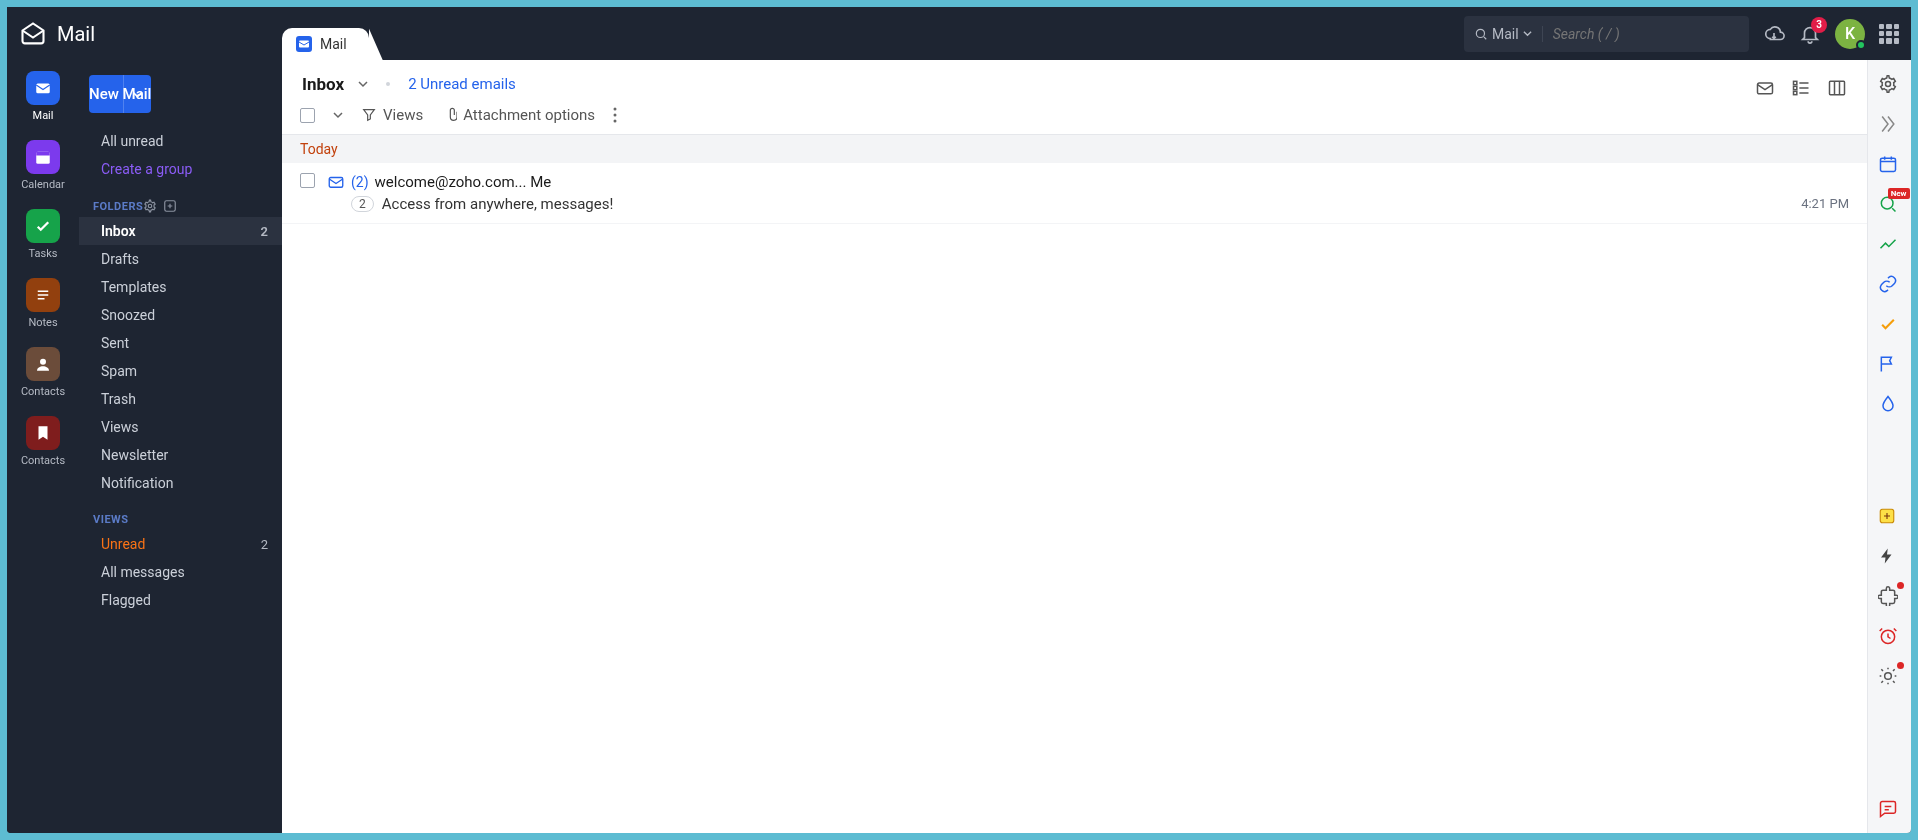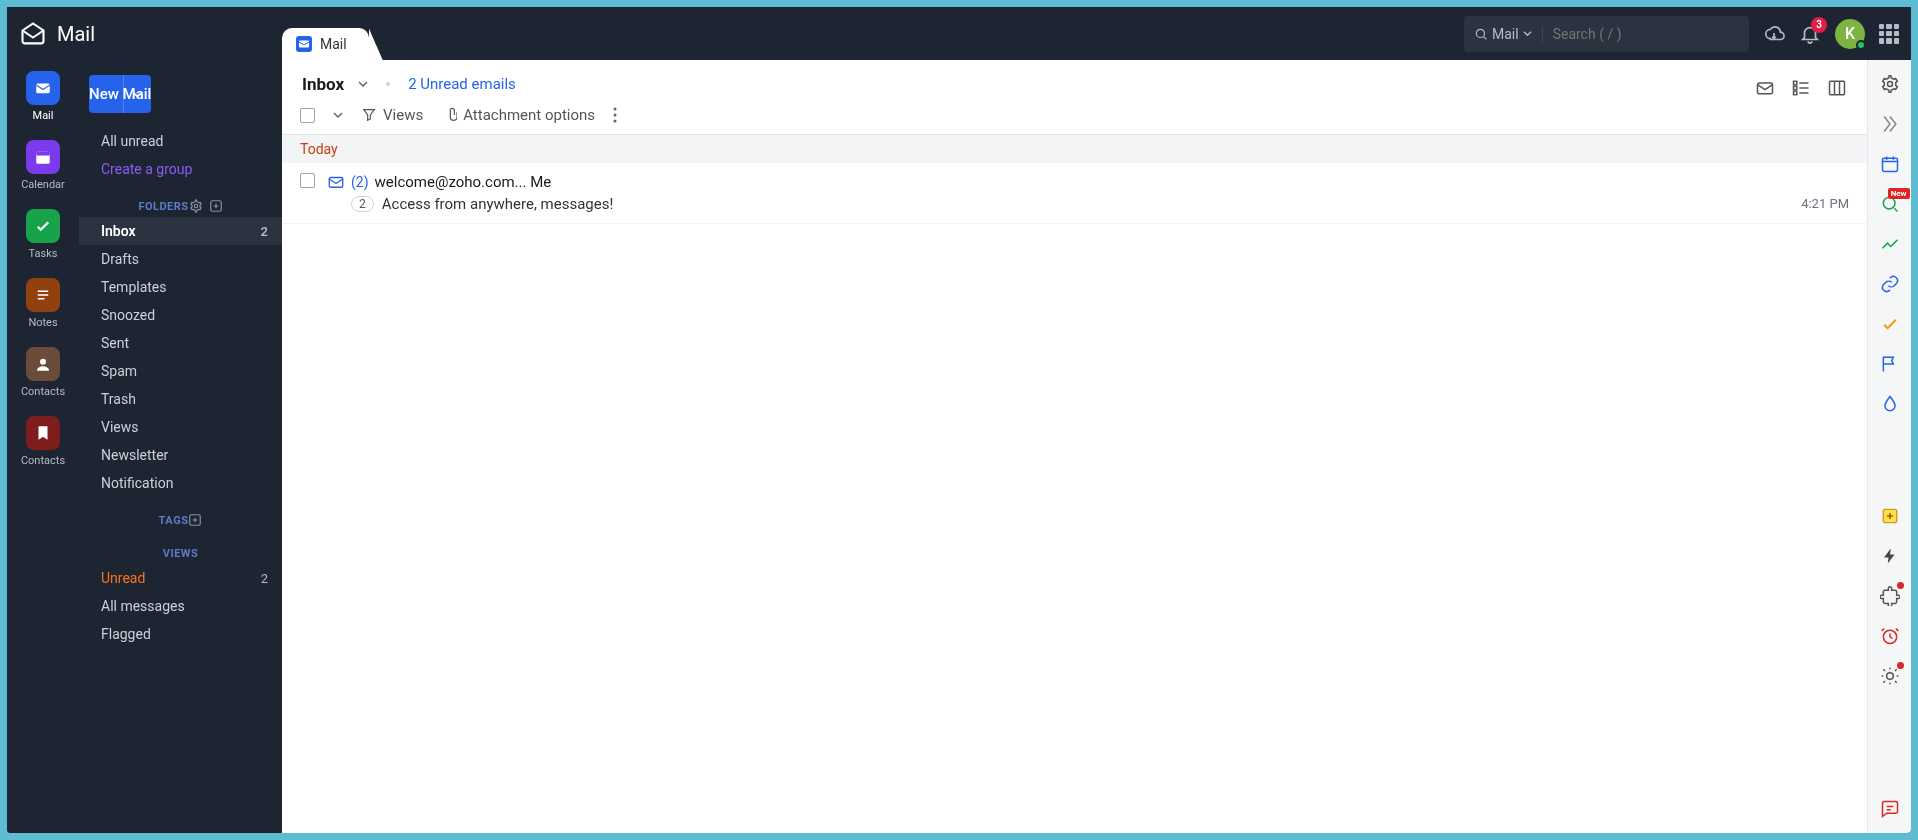--- a/index.html
+++ b/index.html
@@ -10,41 +10,41 @@
 .header { position: absolute; top: 7px; left: 7px; right: 7px; height: 53px; background: #1E2532; display: flex; align-items: center; padding: 0 12px; z-index: 10; }
 .header-left { display: flex; align-items: center; gap: 10px; }
 .mail-logo { display: flex; align-items: center; gap: 10px; color: #fff; font-size: 20px; font-weight: 400; }
 .tab-strip { position: absolute; left: 275px; bottom: 0; display: flex; }
 .app-tab { background: #fff; border-radius: 10px 10px 0 0; padding: 8px 22px 8px 14px; display: flex; align-items: center; gap: 8px; font-size: 14px; color: #333; position: relative; }
 .app-tab::after { content: ''; position: absolute; right: -14px; bottom: 0; width: 14px; height: 100%; background: #fff; clip-path: polygon(0 0, 100% 100%, 0 100%); }
 .tab-icon { width: 16px; height: 16px; background: #2563EB; border-radius: 3px; display: flex; align-items: center; justify-content: center; }
 .header-right { margin-left: auto; display: flex; align-items: center; gap: 14px; }
 .search-bar { display: flex; align-items: center; background: #2B3240; border-radius: 4px; height: 36px; width: 285px; padding: 0 10px; color: #B5BAC4; font-size: 14px; }
 .search-scope { display: flex; align-items: center; gap: 4px; padding-right: 10px; border-right: 1px solid #3E4553; margin-right: 10px; }
-.search-input { background: transparent; border: none; outline: none; color: #B5BAC4; font-size: 14px; flex: 1; }
+.search-input { background: transparent; border: none; outline: none; color: #B5BAC4; font-size: 14px; flex: 1; font-style: italic; }
 .header-icon { color: #B5BAC4; cursor: pointer; position: relative; }
 .notif-badge { position: absolute; top: -6px; right: -6px; background: #E11D48; color: #fff; font-size: 10px; width: 16px; height: 16px; border-radius: 50%; display: flex; align-items: center; justify-content: center; font-weight: 600; }
 .avatar { width: 30px; height: 30px; border-radius: 50%; background: #7CB342; color: #fff; display: flex; align-items: center; justify-content: center; font-weight: 500; position: relative; }
 .avatar-status { position: absolute; bottom: -1px; right: -1px; width: 10px; height: 10px; background: #22C55E; border: 2px solid #1E2532; border-radius: 50%; }
 .apps-grid { width: 20px; height: 20px; display: grid; grid-template-columns: repeat(3,1fr); grid-template-rows: repeat(3,1fr); gap: 2px; }
 .apps-grid span { background: #B5BAC4; border-radius: 1px; }
 
 
 .nav-rail { width: 72px; background: #1E2532; padding-top: 60px; display: flex; flex-direction: column; align-items: center; gap: 10px; }
 .nav-item { display: flex; flex-direction: column; align-items: center; gap: 4px; cursor: pointer; padding: 4px 0; }
 .nav-icon { width: 34px; height: 34px; border-radius: 8px; display: flex; align-items: center; justify-content: center; }
 .nav-label { font-size: 11px; color: #B5BAC4; }
 
 
 .sidebar { width: 203px; background: #1E2532; padding-top: 60px; padding-bottom: 8px; overflow-y: auto; color: #CBD0D9; font-size: 14px; }
 .new-mail-btn { margin: 8px 14px 14px 10px; background: #2563EB; color: #fff; border: none; border-radius: 4px; height: 38px; display: flex; align-items: center; justify-content: center; font-size: 15px; font-weight: 500; cursor: pointer; position: relative; }
 .new-mail-btn .chev { position: absolute; right: 0; top: 0; height: 100%; width: 28px; display: flex; align-items: center; justify-content: center; border-left: 1px solid rgba(255,255,255,0.2); }
 .sb-link { padding: 6px 14px 6px 22px; cursor: pointer; color: #CBD0D9; }
 .sb-link.accent { color: #8b5cf6; }
-.sb-section { padding: 16px 14px 4px 14px; display: flex; align-items: center; justify-content: center; }
+.sb-section { padding: 16px 14px 4px 14px; display: flex; align-items: center; justify-content: flex-start; }
 .sb-section-title { color: #5B7BC7; font-size: 11px; font-weight: 700; letter-spacing: 0.5px; }
 .sb-section-actions { display: flex; gap: 6px; color: #8B92A0; }
 .sb-folder { padding: 6px 14px 6px 22px; cursor: pointer; display: flex; justify-content: space-between; align-items: center; color: #CBD0D9; border-radius: 0; }
 .sb-folder.active { background: #2B3240; color: #fff; font-weight: 600; }
 .sb-count { font-size: 13px; color: #B5BAC4; }
 
 
 .main { flex: 1; background: #fff; margin-top: 53px; display: flex; flex-direction: column; position: relative; }
 .content-header { padding: 14px 20px 6px 20px; display: flex; align-items: center; gap: 14px; }
 .folder-title { font-size: 17px; font-weight: 700; color: #1a1a1a; }
@@ -60,21 +60,21 @@
 .mail-row { padding: 10px 18px; display: flex; align-items: flex-start; gap: 12px; cursor: pointer; border-bottom: 1px solid #f3f4f6; }
 .mail-sender-line { display: flex; align-items: center; gap: 6px; font-size: 15px; }
 .thread-count { color: #2563EB; font-size: 14px; }
 .mail-sender { font-weight: 400; color: #1a1a1a; }
 .mail-subject-line { display: flex; align-items: center; gap: 8px; margin-top: 4px; font-size: 15px; color: #333; margin-left: 24px; }
 .count-badge { border: 1px solid #d1d5db; border-radius: 10px; padding: 0 7px; font-size: 12px; color: #555; }
 .mail-time { margin-left: auto; font-size: 13px; color: #6b7280; align-self: center; margin-top: 20px; }
 
 
 .right-rail { width: 44px; background: #F5F6F8; border-left: 1px solid #e5e7eb; margin-top: 53px; display: flex; flex-direction: column; align-items: center; padding-top: 12px; gap: 16px; position: relative; }
-.rr-icon { width: 24px; height: 24px; display: flex; align-items: center; justify-content: center; color: #6b7280; cursor: pointer; position: relative; }
+.rr-icon { width: 24px; height: 24px; display: flex; align-items: center; justify-content: flex-start; color: #6b7280; cursor: pointer; position: relative; }
 .rr-new { position: absolute; top: -4px; right: -8px; background: #DC2626; color: #fff; font-size: 8px; font-weight: 700; padding: 1px 3px; border-radius: 2px; }
 .rr-dot { position: absolute; top: -2px; right: -2px; width: 7px; height: 7px; background: #DC2626; border-radius: 50%; }
 .rr-spacer { flex: 0 0 56px; }
 
 svg { display: block; }
 </style>
 </head>
 <body>
 
 <div class="header">
@@ -250,29 +250,20 @@
           <span>Views</span>
         </div>
         <div class="sb-folder">
           <span>Newsletter</span>
         </div>
         <div class="sb-folder">
           <span>Notification</span>
         </div>
       </div>
 
-    <div class="sb-section">
-      <span class="sb-section-title">TAGS</span>
-      <span class="sb-section-actions">
-        <svg width="14" height="14" viewBox="0 0 24 24" fill="none" stroke="currentColor" stroke-width="2">
-            <rect x="3" y="3" width="18" height="18" rx="3"></rect>
-            <path d="M12 8v8M8 12h8"></path>
-          </svg>
-      </span>
-    </div>
 
     <div class="sb-section">
       <span class="sb-section-title">VIEWS</span>
     </div>
     <div id="views-list">
         <div class="sb-folder">
           <span style="font-weight:400;color:#f97316">Unread</span>
           <span class="sb-count">2</span>
         </div>
         <div class="sb-folder">

